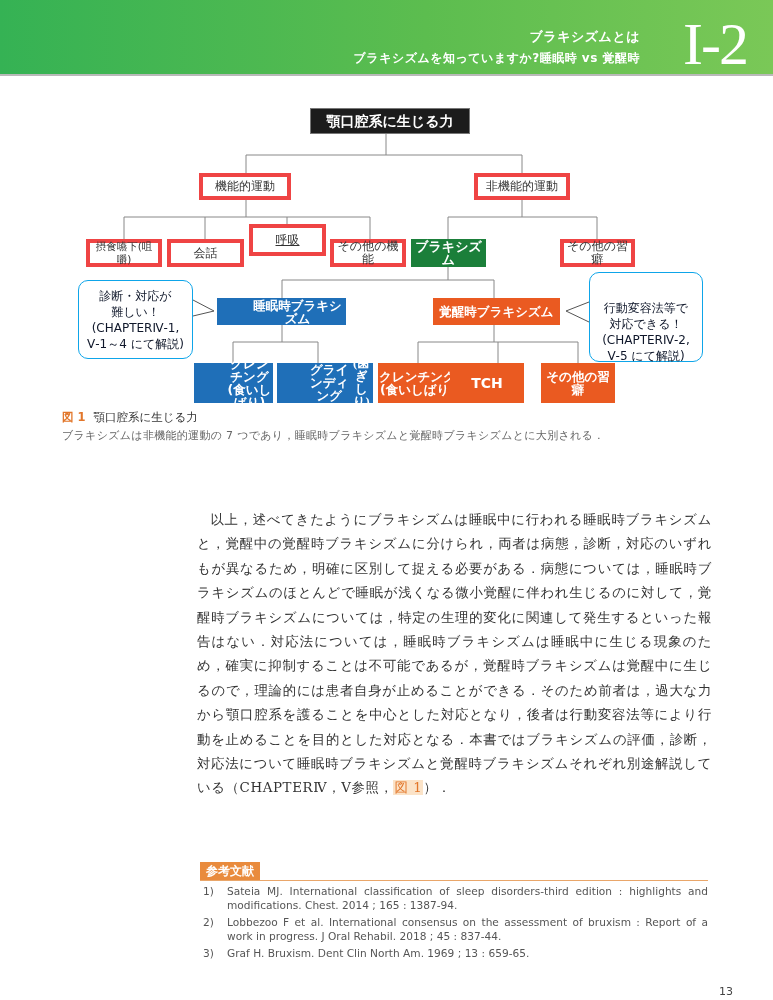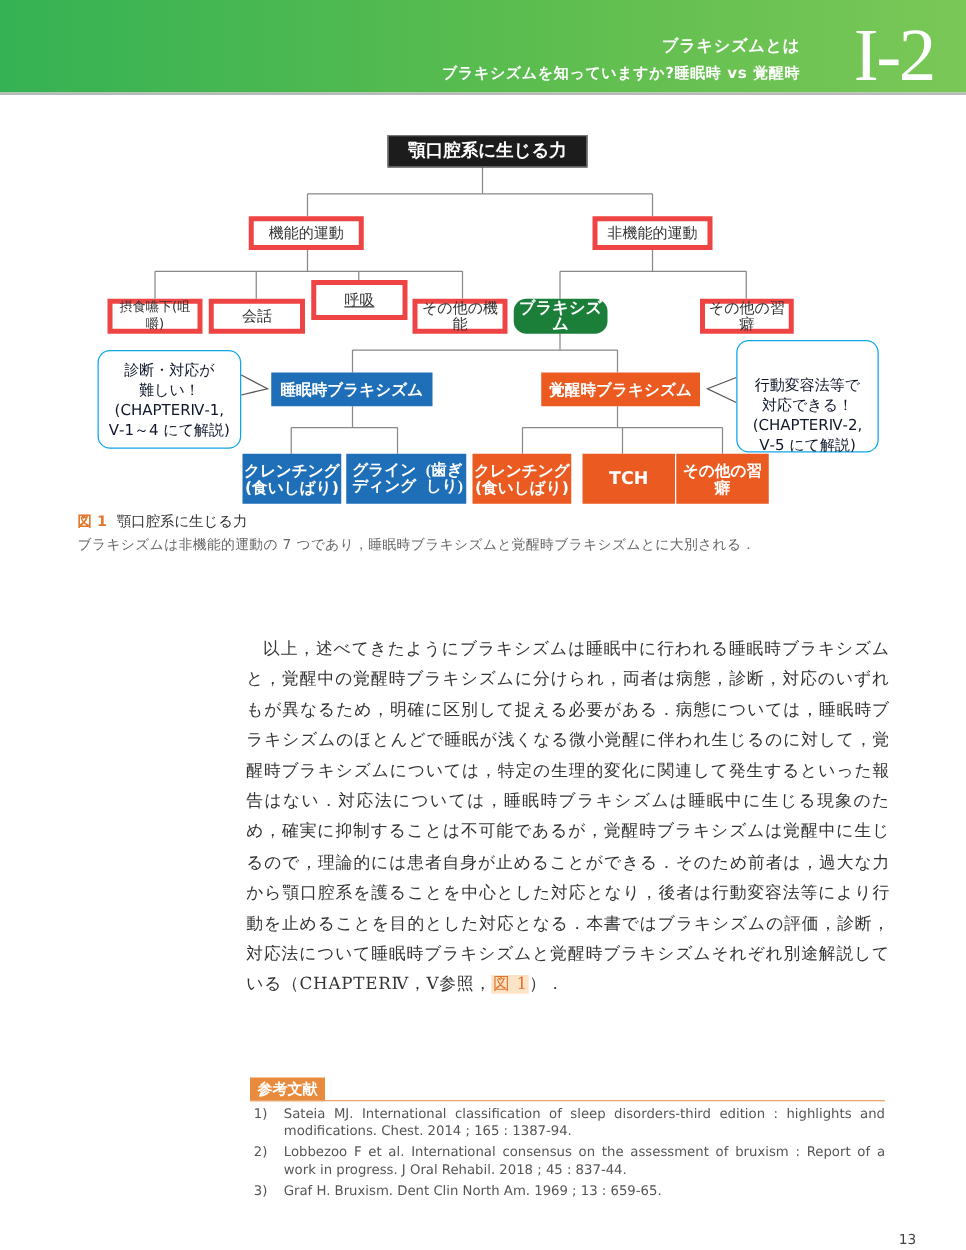--- a/index.html
+++ b/index.html
@@ -30,21 +30,21 @@
 
   .diagram { position: absolute; left: 0; top: 0; width: 773px; height: 410px; }
   .diagram svg { position: absolute; left: 0; top: 0; }
   .box {
     position: absolute; display: flex; align-items: center; justify-content: center;
     text-align: center; box-sizing: border-box; font-size: 12px; line-height: 13px;
   }
   .box.white { background: #fff; border: 4px solid #ef4444; color: #333; }
   .box.black { background: #1c1c1c; color: #fff; font-weight: bold; font-size: 14px; border: 1px solid #777; }
   .box.green { background: #1b7f3a; color: #fff; font-weight: bold; font-size: 13px; }
-  .box.blue { background: #1f6fb8; color: #fff; font-weight: bold; font-size: 12.5px; }
+  .box.blue { background: #1f6fb8; color: #fff; font-weight: bold; font-size: 12.5px; padding-left: 32px; }
   .box.orange { background: #ea5a21; color: #fff; font-weight: bold; font-size: 12.5px; }
   .callout {
     position: absolute; box-sizing: border-box; background: #fff;
     border: 1px solid #0ea5e9; border-radius: 10px;
     font-size: 12px; line-height: 16px; text-align: center; color: #0f172a;
     padding-top: 7px;
   }
   .callout span { display: block; }
 
   .caption { position: absolute; left: 62px; top: 410px; font-size: 11.5px; color: #333; text-align: right; }
@@ -125,21 +125,21 @@
   <div class="box black" style="left:310px;top:108px;width:160px;height:26px;">顎口腔系に生じる力</div>
 
   <div class="box white" style="left:199px;top:173px;width:92px;height:27px;">機能的運動</div>
   <div class="box white" style="left:474px;top:173px;width:96px;height:27px;">非機能的運動</div>
 
   <div class="box white" style="left:86px;top:239px;width:76px;height:28px;font-size:10.5px;">摂食嚥下(咀嚼)</div>
   <div class="box white" style="left:167px;top:239px;width:77px;height:28px;">会話</div>
   <div class="box white" style="left:249px;top:224px;width:77px;height:32px;text-decoration:underline;">呼吸</div>
   <div class="box white" style="left:330px;top:239px;width:76px;height:28px;">その他の機能</div>
 
-  <div class="box green" style="left:411px;top:239px;width:75px;height:28px;border-radius:10px;">ブラキシズム</div>
+  <div class="box green" style="left:411px;top:239px;width:75px;height:28px;">ブラキシズム</div>
   <div class="box white" style="left:560px;top:239px;width:75px;height:28px;">その他の習癖</div>
 
   <div class="box blue" style="left:217px;top:298px;width:129px;height:27px;">睡眠時ブラキシズム</div>
   <div class="box orange" style="left:433px;top:298px;width:127px;height:27px;">覚醒時ブラキシズム</div>
 
   <div class="callout" style="left:78px;top:280px;width:115px;height:79px;">
     <span>診断・対応が</span>
     <span>難しい！</span>
     <span>(CHAPTERⅣ-1,</span>
     <span>Ⅴ-1～4 にて解説)</span>
@@ -156,21 +156,21 @@
     <span>(食いしばり)</span>
   </div>
   <div class="box blue" style="left:277px;top:363px;width:96px;height:40px;font-family:Liberation Serif, serif;">
     <span>グラインディング</span>
     <span>(歯ぎしり)</span>
   </div>
   <div class="box orange" style="left:378px;top:363px;width:79px;height:40px;flex-direction:column;">
     <span>クレンチング</span>
     <span>(食いしばり)</span>
   </div>
-  <div class="box orange" style="left:466px;top:363px;width:74px;height:40px;font-size:14px;">TCH</div>
+  <div class="box orange" style="left:450px;top:363px;width:74px;height:40px;font-size:14px;">TCH</div>
   <div class="box orange" style="left:541px;top:363px;width:74px;height:40px;">その他の習癖</div>
 </div>
 
 <div class="caption">
   <span class="fig-no">図 1</span><span>顎口腔系に生じる力</span>
 </div>
 <div class="caption-desc">ブラキシズムは非機能的運動の 7 つであり，睡眠時ブラキシズムと覚醒時ブラキシズムとに大別される．</div>
 
 <div class="body-text"><span>以上，述べてきたようにブラキシズムは睡眠中に行われる睡眠時ブラキシズムと，覚醒中の覚醒時ブラキシズムに分けられ，両者は病態，診断，対応のいずれもが異なるため，明確に区別して捉える必要がある．病態については，睡眠時ブラキシズムのほとんどで睡眠が浅くなる微小覚醒に伴われ生じるのに対して，覚醒時ブラキシズムについては，特定の生理的変化に関連して発生するといった報告はない．対応法については，睡眠時ブラキシズムは睡眠中に生じる現象のため，確実に抑制することは不可能であるが，覚醒時ブラキシズムは覚醒中に生じるので，理論的には患者自身が止めることができる．そのため前者は，過大な力から顎口腔系を護ることを中心とした対応となり，後者は行動変容法等により行動を止めることを目的とした対応となる．本書ではブラキシズムの評価，診断，対応法について睡眠時ブラキシズムと覚醒時ブラキシズムそれぞれ別途解説している（CHAPTERⅣ，Ⅴ参照，</span><span class="ref">図 1</span><span>）．</span></div>
 

